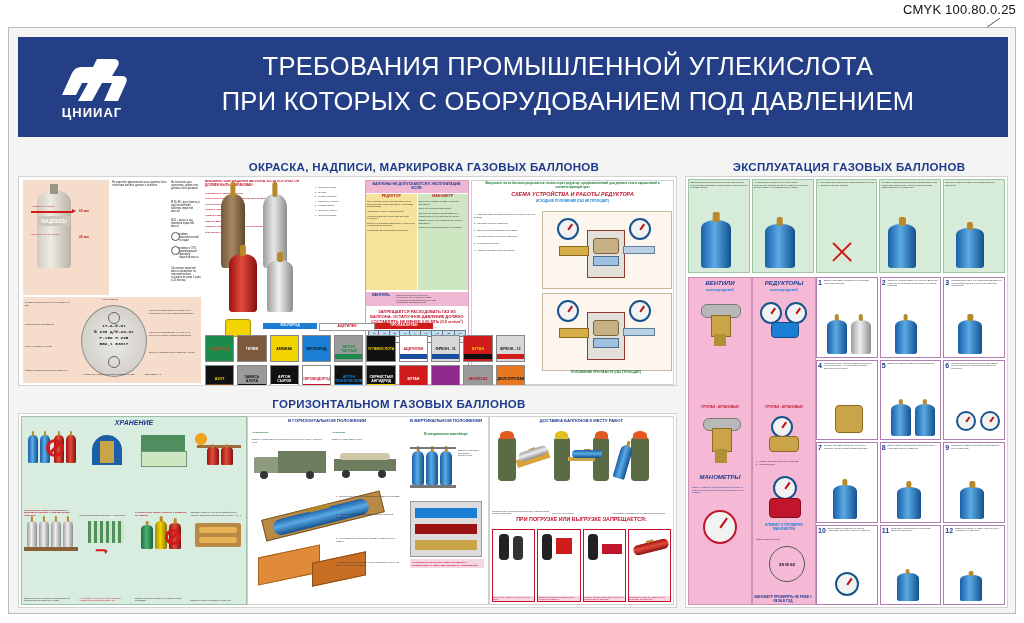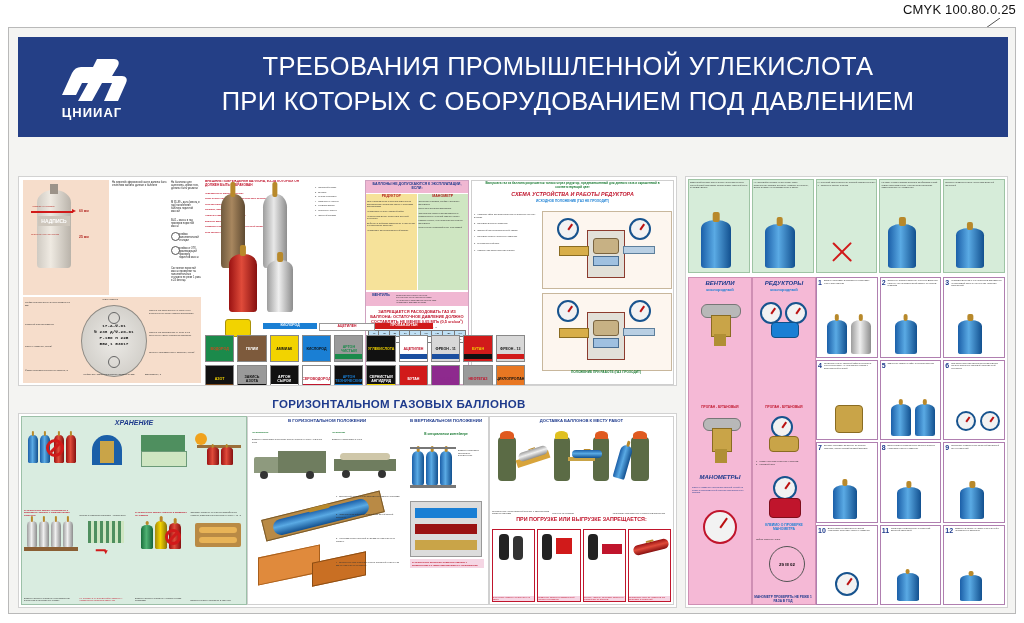--- a/index.html
+++ b/index.html
@@ -86,20 +86,22 @@
       <svg class="logo" viewBox="0 0 84 72">
         <path d="M20 8 h44 c4 0 6 3 4 7 l-6 10 h10 c4 0 6 3 4 7 l-8 18 h-14 l8 -18 h-10 l-10 18 h-14 l10 -18 h-6 l-6 12 h-14 l10 -22 c2 -4 5 -6 9 -6 h12 l4 -8 z" fill="#ffffff"></path>
         <text x="42" y="66" fill="#ffffff" font-size="13" font-weight="bold" text-anchor="middle" font-family="Liberation Sans, sans-serif" letter-spacing="1">ЦНИИАГ</text>
       </svg>
       <div class="title">
         <span>ТРЕБОВАНИЯ ПРОМЫШЛЕННОЙ УГЛЕКИСЛОТА</span>
         <span>ПРИ КОТОРЫХ С ОБОРУДОВАНИЕМ ПОД ДАВЛЕНИЕМ</span>
       </div>
     </div>
 
+    <div class="sec-h" style="left:160px;top:133px;width:510px;">ОКРАСКА, НАДПИСИ, МАРКИРОВКА ГАЗОВЫХ БАЛЛОНОВ</div>
+    <div class="sec-h" style="left:690px;top:133px;width:300px;">ЭКСПЛУАТАЦИЯ ГАЗОВЫХ БАЛЛОНОВ</div>
     <div class="sec-h" style="left:180px;top:370px;width:420px;">ГОРИЗОНТАЛЬНОМ ГАЗОВЫХ БАЛЛОНОВ</div>
 
     <div class="card" style="left:9px;top:148px;width:659px;height:210px;">
 
       <div class="blk" style="left:4px;top:3px;width:86px;height:115px;background:#f6ddcb;">
         <div style="position:absolute;left:14px;top:10px;width:34px;height:78px;background:linear-gradient(90deg,#cfcac2,#efeae2 40%,#b9b3aa);border-radius:48% 48% 10% 10%/16% 16% 5% 5%;"></div>
         <div style="position:absolute;left:27px;top:4px;width:8px;height:10px;background:#9c9389;"></div>
         <div style="position:absolute;left:15px;top:36px;width:32px;height:10px;background:#cdc6bc;
                     display:flex;align-items:center;justify-content:center;font-size:5px;font-weight:bold;color:#fff;">НАДПИСЬ</div>
         <div class="arrow-r" style="left:8px;top:31px;width:42px;"></div>

